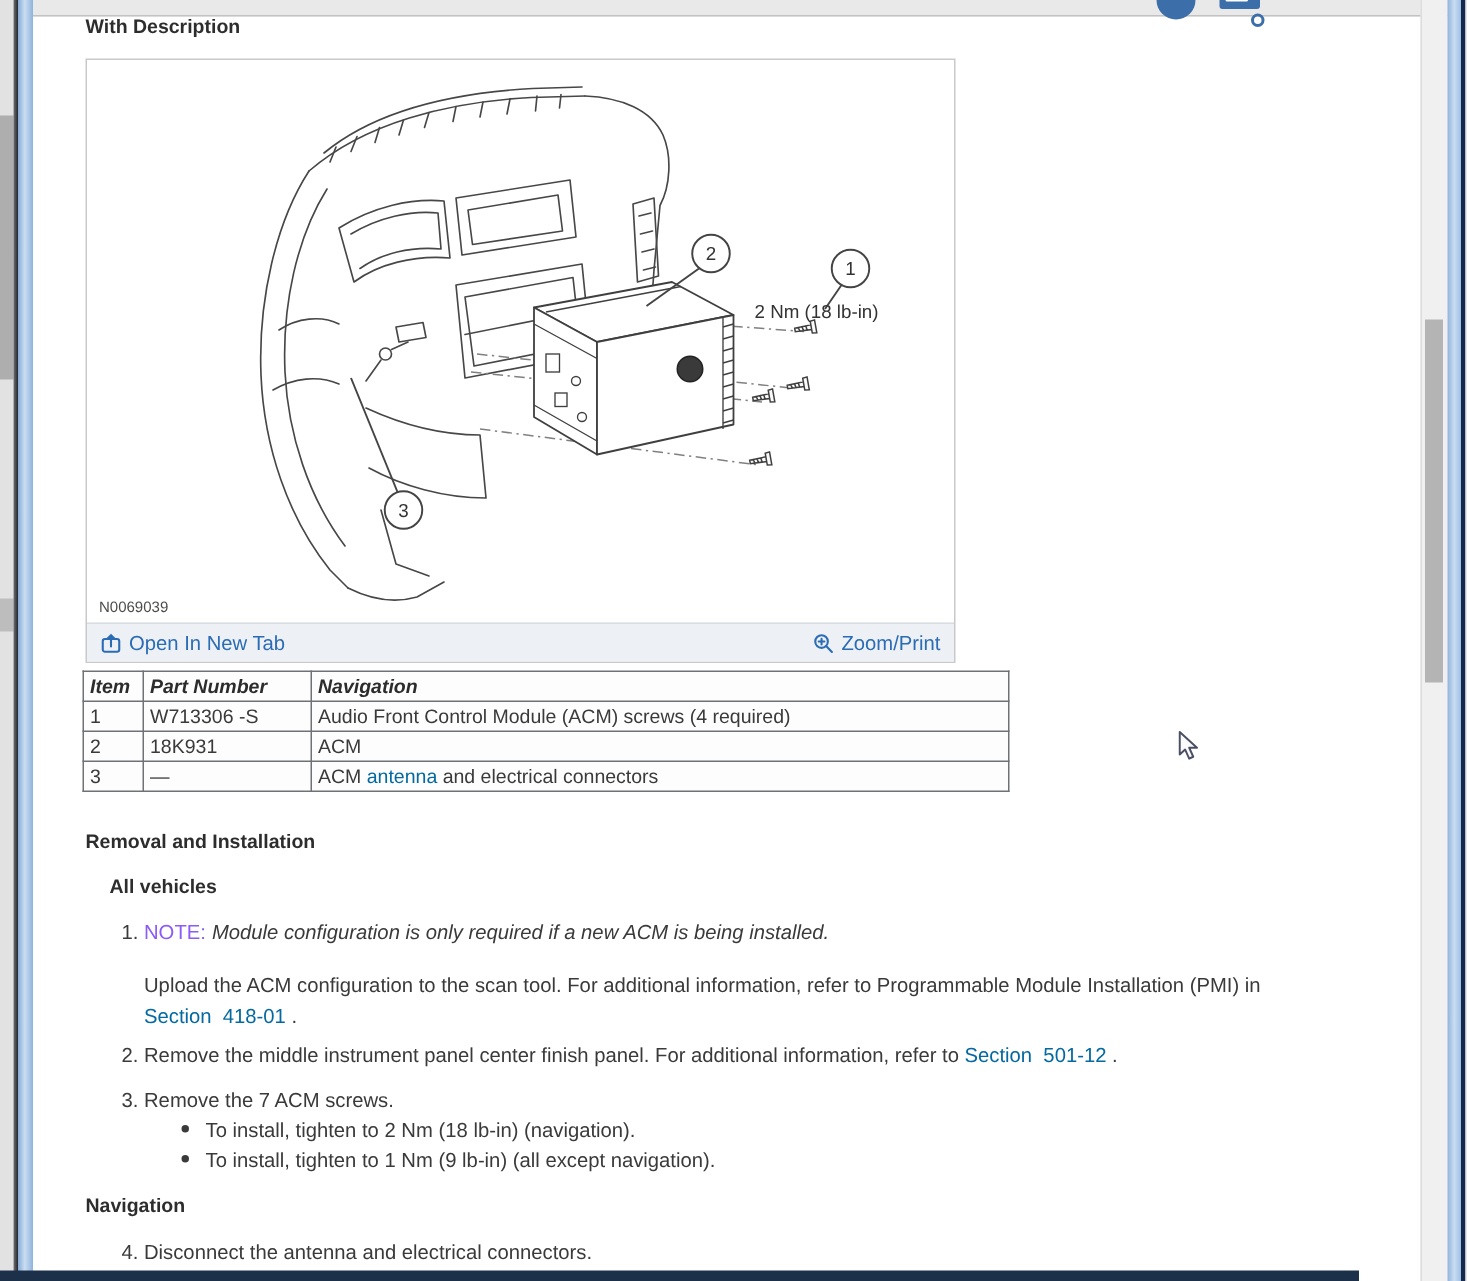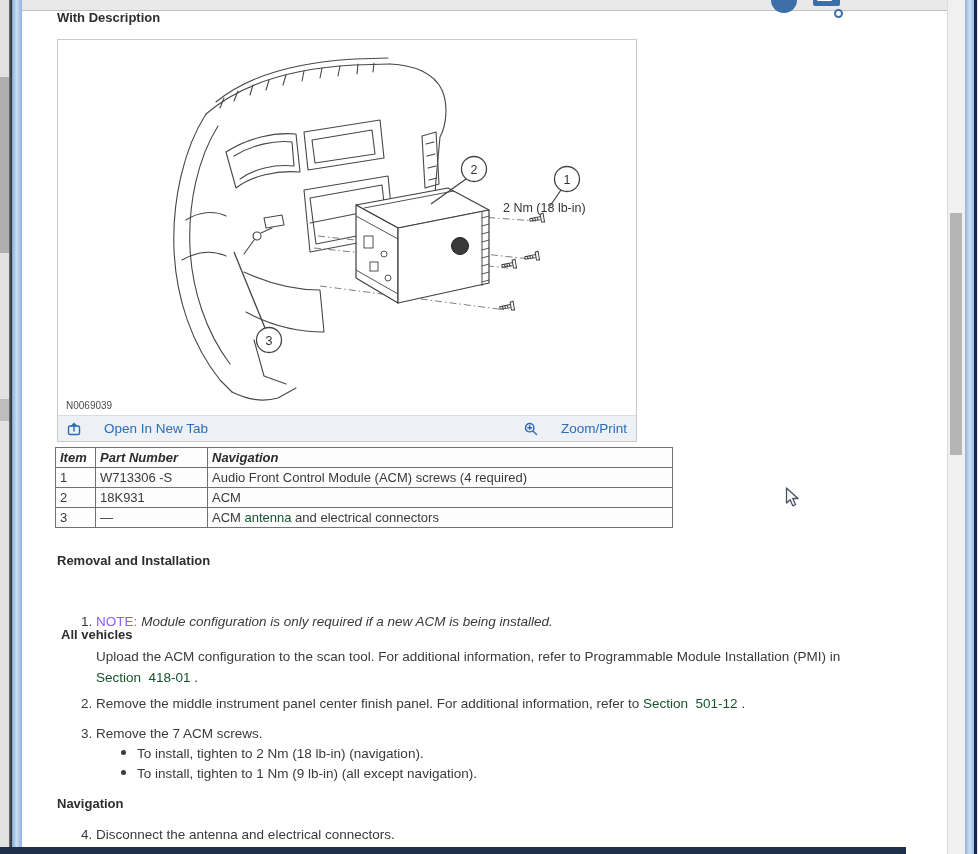--- a/index.html
+++ b/index.html
@@ -32,45 +32,45 @@
 
   
   .h-bold { font-size:13px; font-weight:bold; color:#2d2d2d; }
   #section-heading { left:57px; top:10px; }
 
   #figure-box { left:57px; top:39px; width:580px; height:403px; border:1px solid #c9c9c9; background:#fff; }
   #fig-image  { position:relative; width:578px; height:375px; overflow:hidden; }
   #drawing-id { position:absolute; left:8px; bottom:4px; font-size:10px; color:#4c4c4c; }
   #fig-footer { width:578px; height:26px; background:#edf1f5; border-top:1px solid #d8dde2;
                 display:flex; align-items:center; justify-content:space-between; padding:0 9px; }
-  .fig-link { display:flex; align-items:center; gap:23px; color:#2b6cb5; font-size:13.5px; cursor:pointer; text-decoration:none; }
+  .fig-link { display:flex; align-items:center; gap:5px; color:#2b6cb5; font-size:13.5px; cursor:pointer; text-decoration:none; }
 
   table#parts-table { position:absolute; left:55px; top:447px; width:618px; border-collapse:collapse;
                       font-size:13px; color:#3a3a3a; background:#fdfdfd; }
   #parts-table th, #parts-table td { border:1px solid #6e7277; padding:2px 4px; height:18px; text-align:left;
                                      font-weight:normal; vertical-align:middle; white-space:nowrap; overflow:hidden; }
   #parts-table th { font-weight:bold; color:#2c2c2c;font-style:italic; }
   .col-item { width:40px; } .col-part { width:112px; }
 
-  a.lnk { color:#14532d; text-decoration:none; white-space:pre-wrap; cursor:pointer; }
+  a.lnk { color:#0369a1; text-decoration:none; white-space:pre-wrap; cursor:pointer; }
 
   .step { display:flex; }
   .step .marker { width:15px; flex:0 0 15px; }
   .note-label { font-weight:normal; color:#8b5cf6; }
   .note-text { font-style:italic; margin-left:4px; }
   #step1 { left:81px; top:614px; }
   #step1-para { left:96px; top:646px; width:830px; line-height:21px; }
   #step2 { left:81px; top:696px; width:860px; }
   #step3 { left:81px; top:726px; }
   .bullet-row { display:flex; align-items:baseline; }
   .bullet-dot { width:5px; height:5px; border-radius:50%; background:#3a3a3a; margin-right:11px; position:relative; top:-3px; flex:0 0 5px; }
   #bullet-0 { left:121px; top:746px; }
   #bullet-1 { left:121px; top:766px; }
   #h-removal { left:57px; top:553px; }
-  #h-allvehicles { left:61px; top:583px;margin-top:44px; }
+  #h-allvehicles { left:73px; top:583px; }
   #h-navigation { left:57px; top:796px; }
   #step4 { left:81px; top:827px; }
 
   #mouse-cursor { left:785px; top:487px; }
 
   svg text { font-family:"Liberation Sans", sans-serif; }
 </style>
 </head>
 <body>
 

